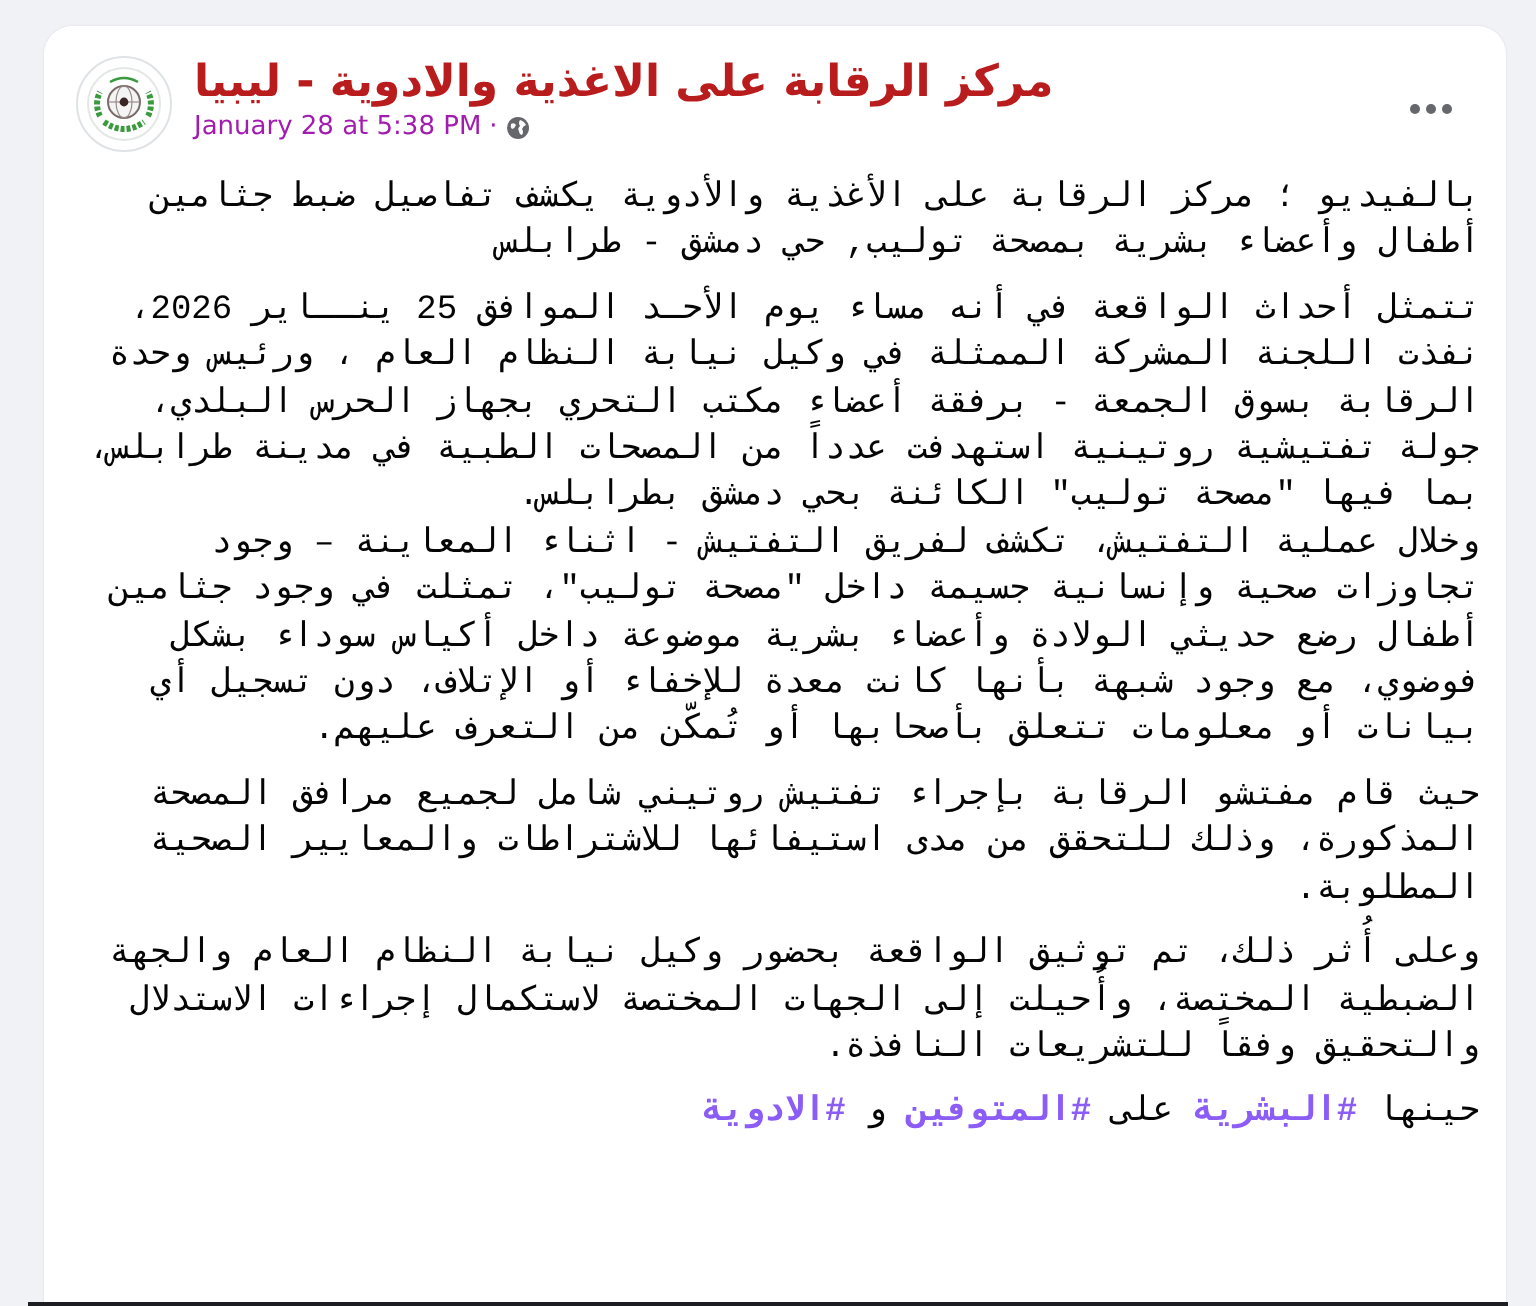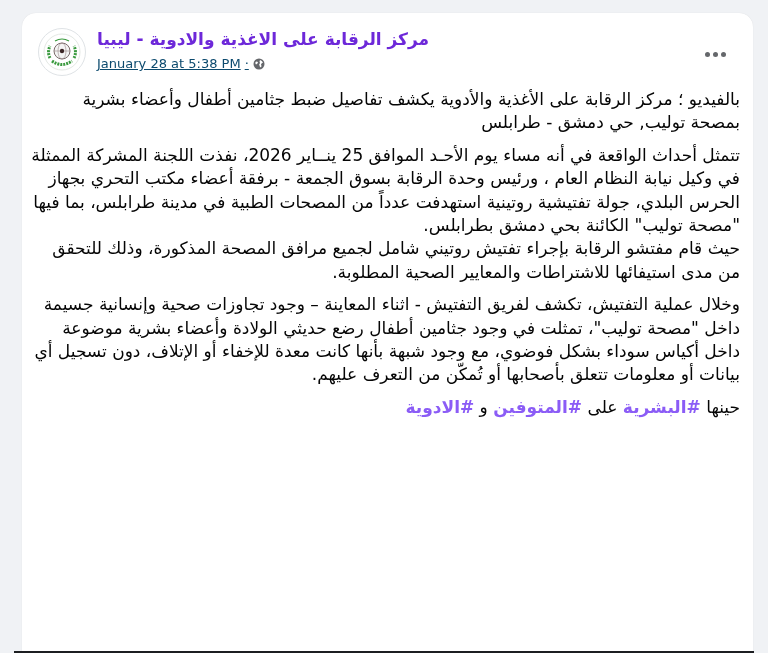--- a/index.html
+++ b/index.html
@@ -50,37 +50,36 @@
       border: 1px solid #dfe3e6;
       box-sizing: border-box;
       display: flex;
       align-items: center;
       justify-content: center;
     }
     .page-name {
       position: absolute;
       left: 75px;
       top: 16px;
-      font-size: 17px;
+      font-size: 22px;
       font-weight: bold;
-      color: #6d28d9;
+      color: #b91c1c;
       direction: rtl;
       white-space: nowrap;
     }
     .meta {
       position: absolute;
       left: 75px;
       top: 43px;
       font-size: 13px;
-      color: #0c4a6e;
+      color: #a21caf;
       display: flex;
       align-items: center;
       gap: 4px;
       white-space: nowrap;
-      text-decoration: underline;
     }
     .globe {
       display: inline-block;
       width: 12px;
       height: 12px;
     }
     .more-button {
       position: absolute;
       left: 675px;
       top: 30px;
@@ -104,20 +103,21 @@
       top: 75px;
       width: 712px;
       direction: rtl;
       text-align: right;
       color: #050505;
       font-size: 17px;
       line-height: 23.4px;
     }
     .para {
       margin: 0 0 9px 0;
+      font-family: Liberation Mono, monospace;
     }
     .para.tight { margin-bottom: 0; }
     .hashtag {
       color: #8b5cf6;
       font-weight: bold;
     }
   </style>
 </head>
 <body>
 
@@ -151,22 +151,23 @@
     <div class="more-button">
       <span class="dot"></span>
       <span class="dot"></span>
       <span class="dot"></span>
     </div>
   </div>
 
   <div class="body-text">
     <p class="para">بالفيديو ؛ مركز الرقابة على الأغذية والأدوية يكشف تفاصيل ضبط جثامين أطفال وأعضاء بشرية بمصحة توليب, حي دمشق - طرابلس</p>
     <p class="para tight">تتمثل أحداث الواقعة في أنه مساء يوم الأحـد الموافق 25 ينــاير 2026، نفذت اللجنة المشركة الممثلة في وكيل نيابة النظام العام ، ورئيس وحدة الرقابة بسوق الجمعة - برفقة أعضاء مكتب التحري بجهاز الحرس البلدي، جولة تفتيشية روتينية استهدفت عدداً من المصحات الطبية في مدينة طرابلس، بما فيها "مصحة توليب" الكائنة بحي دمشق بطرابلس.</p>
+    <p class="para">وخلال عملية التفتيش، تكشف لفريق التفتيش - اثناء المعاينة – وجود تجاوزات صحية وإنسانية جسيمة داخل "مصحة توليب"، تمثلت في وجود جثامين أطفال رضع حديثي الولادة وأعضاء بشرية موضوعة داخل أكياس سوداء بشكل فوضوي، مع وجود شبهة بأنها كانت معدة للإخفاء أو الإتلاف، دون تسجيل أي بيانات أو معلومات تتعلق بأصحابها أو تُمكّن من التعرف عليهم.</p>
     <p class="para">حيث قام مفتشو الرقابة بإجراء تفتيش روتيني شامل لجميع مرافق المصحة المذكورة، وذلك للتحقق من مدى استيفائها للاشتراطات والمعايير الصحية المطلوبة.</p>
-    <p class="para">وخلال عملية التفتيش، تكشف لفريق التفتيش - اثناء المعاينة – وجود تجاوزات صحية وإنسانية جسيمة داخل "مصحة توليب"، تمثلت في وجود جثامين أطفال رضع حديثي الولادة وأعضاء بشرية موضوعة داخل أكياس سوداء بشكل فوضوي، مع وجود شبهة بأنها كانت معدة للإخفاء أو الإتلاف، دون تسجيل أي بيانات أو معلومات تتعلق بأصحابها أو تُمكّن من التعرف عليهم.</p>
+    <p class="para">وعلى أُثر ذلك، تم توثيق الواقعة بحضور وكيل نيابة النظام العام والجهة الضبطية المختصة، وأُحيلت إلى الجهات المختصة لاستكمال إجراءات الاستدلال والتحقيق وفقاً للتشريعات النافذة.</p>
     <p class="para">
       <span>حينها</span>
       <span class="hashtag">#البشرية</span>
       <span>على</span>
       <span class="hashtag">#المتوفين</span>
       <span>و</span>
       <span class="hashtag">#الادوية</span>
     </p>
   </div>
 </div>

